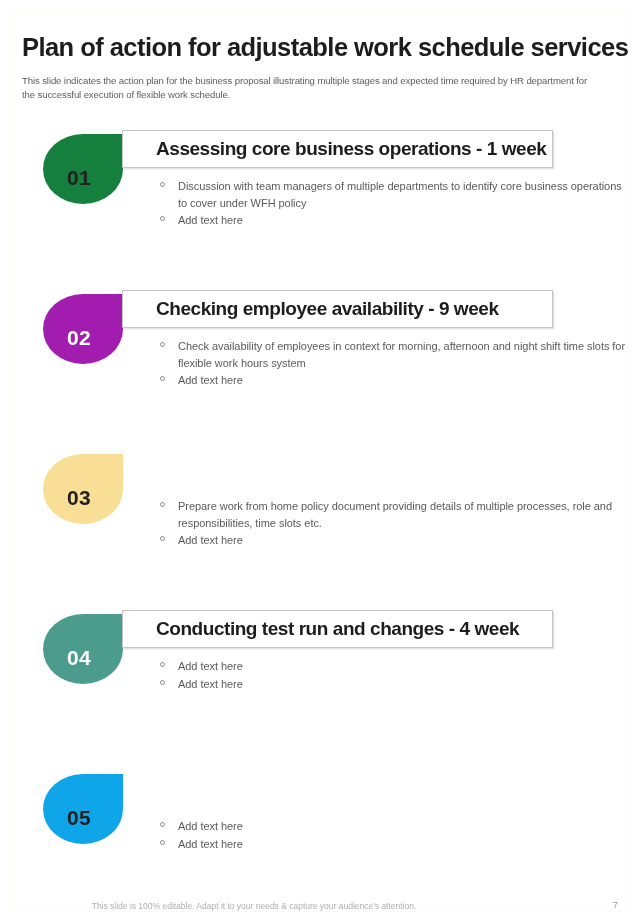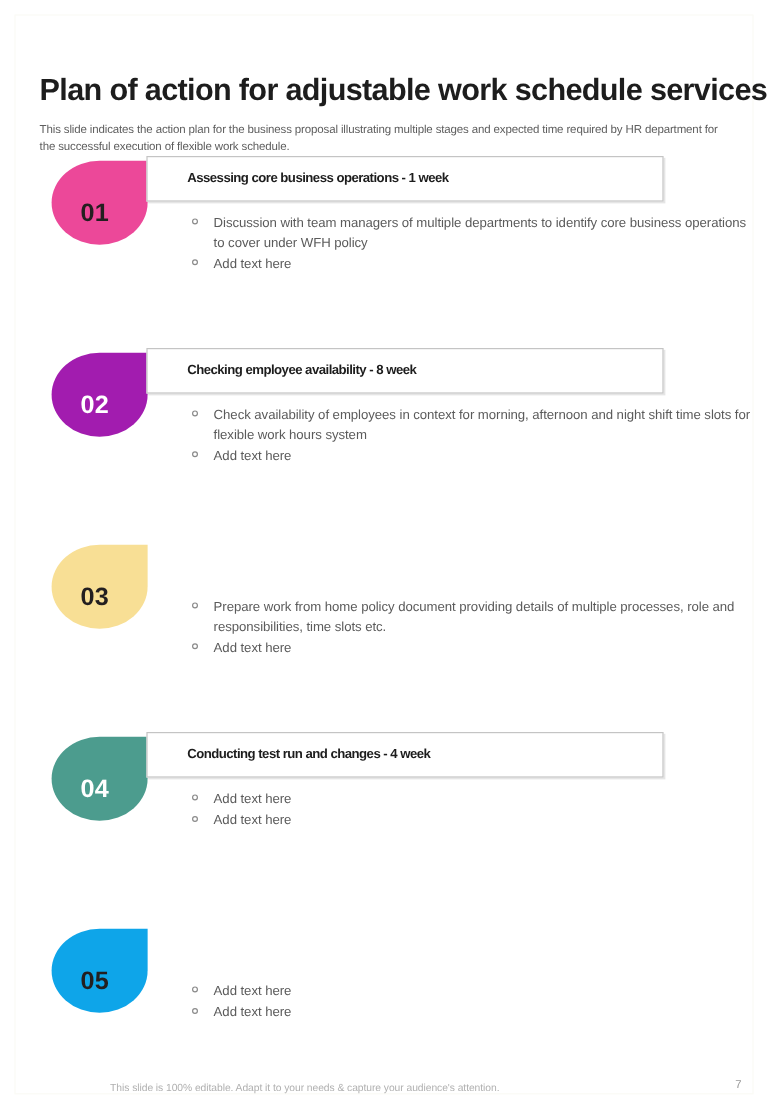--- a/index.html
+++ b/index.html
@@ -30,24 +30,23 @@
     top: 12px;
     right: 12px;
     bottom: 12px;
     border: 1px solid #fbfbf6;
     pointer-events: none;
   }
 
   
   .header {
     position: absolute;
-    left: 33px;
+    left: 22px;
     top: 33px;
     width: 586px;
-    margin-top: 28px;
   }
 
   .slide-title {
     font-size: 25.5px;
     font-weight: bold;
     color: #1d1d1d;
     letter-spacing: -0.55px;
     line-height: 1.12;
     margin: 0;
     white-space: nowrap;
@@ -107,21 +106,21 @@
     height: 38px;
     background: #ffffff;
     border: 1px solid #c4c4c4;
     box-shadow: 1.5px 1.5px 0 rgba(0, 0, 0, 0.10);
     box-sizing: border-box;
     display: flex;
     align-items: center;
   }
 
   .step-title {
-    font-size: 11px;
+    font-size: 19px;
     font-weight: bold;
     color: #1d1d1d;
     letter-spacing: -0.45px;
     padding-left: 33px;
     white-space: nowrap;
   }
 
   .step-bullets {
     position: absolute;
     left: 158px;
@@ -180,37 +179,37 @@
 
   <div id="slide-frame"></div>
 
   <div class="header">
     <h1 class="slide-title">Plan of action for adjustable work schedule services</h1>
     <p class="slide-subtitle">This slide indicates the action plan for the business proposal illustrating multiple stages and expected time required by HR department for the successful execution of flexible work schedule.</p>
   </div>
 
   <div class="steps" id="steps-container">
       <div class="step">
-        <div class="step-badge" style="background: #ec4899; color: rgb(35, 31, 32);">
+        <div class="step-badge" style="background: #15803d; color: rgb(35, 31, 32);">
           <span class="step-number">01</span>
         </div>
         <div class="step-titlebar">
           <span class="step-title">Assessing core business operations - 1 week</span>
         </div>
         <ul class="step-bullets">
           <li class="step-bullet"><span class="bullet-marker"></span><span>Discussion with team managers of multiple departments to identify core business operations to cover under WFH policy</span></li>
           <li class="step-bullet"><span class="bullet-marker"></span><span>Add text here</span></li>
         </ul>
       </div>
       <div class="step">
         <div class="step-badge" style="background: #a21caf; color: rgb(255, 255, 255);">
           <span class="step-number">02</span>
         </div>
         <div class="step-titlebar">
-          <span class="step-title">Checking employee availability - 8 week</span>
+          <span class="step-title">Checking employee availability - 9 week</span>
         </div>
         <ul class="step-bullets">
           <li class="step-bullet"><span class="bullet-marker"></span><span>Check availability of employees in context for morning, afternoon and night shift time slots for flexible work hours system</span></li>
           <li class="step-bullet"><span class="bullet-marker"></span><span>Add text here</span></li>
         </ul>
       </div>
       <div class="step">
         <div class="step-badge" style="background: rgb(248, 223, 149); color: rgb(35, 31, 32); text-align: center;">
           <span class="step-number">03</span>
         </div>

